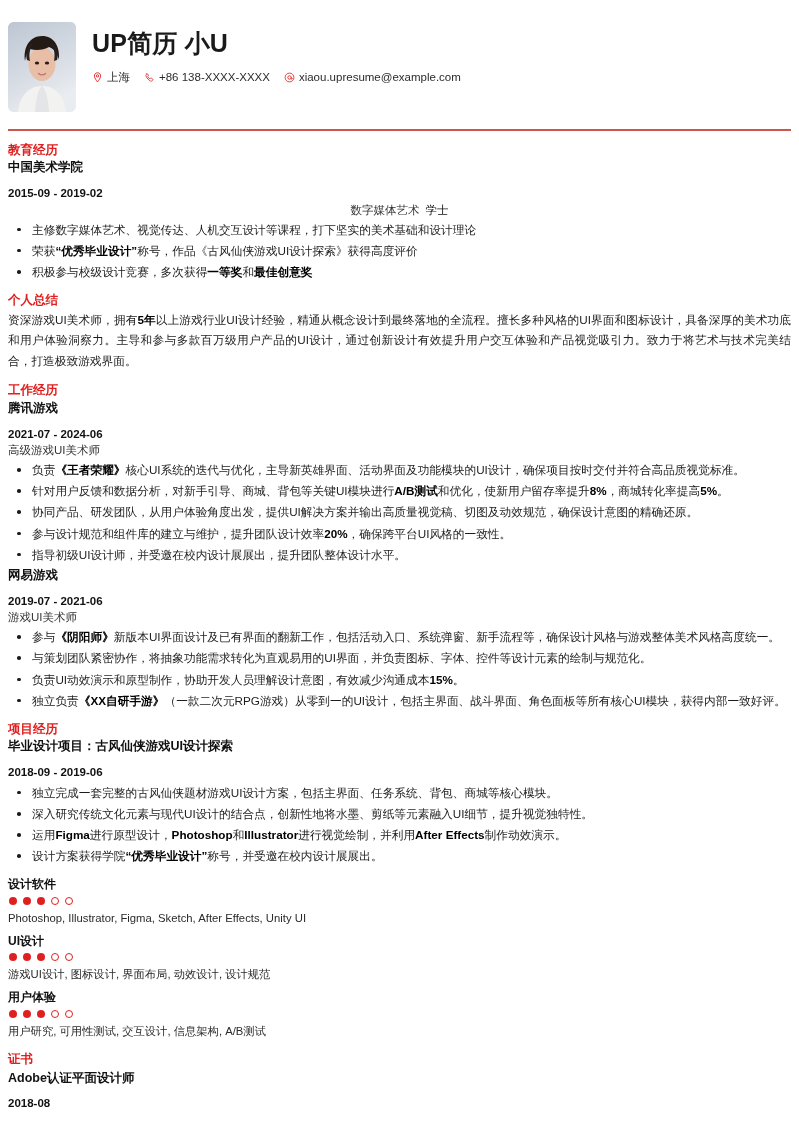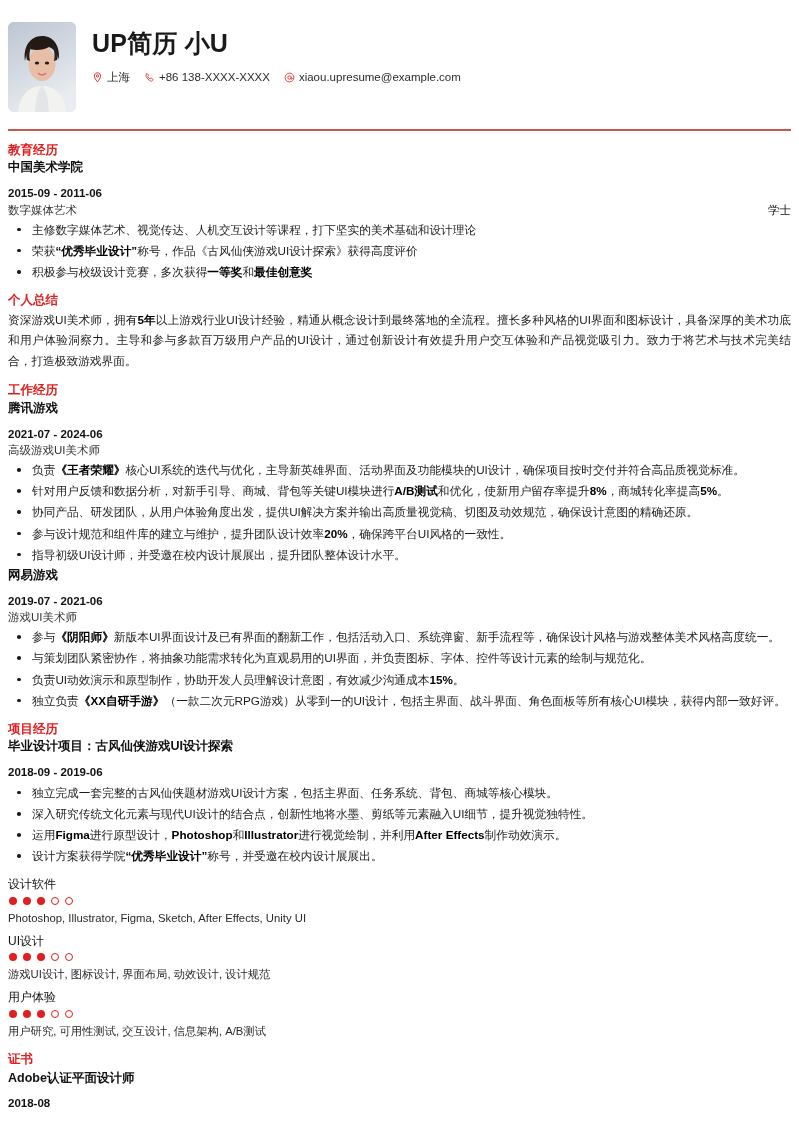--- a/index.html
+++ b/index.html
@@ -115,21 +115,21 @@
   .entry-date {
     font-size: 11.5px;
     font-weight: 700;
     color: #111;
     white-space: nowrap;
     text-align: right;
     line-height: 1.35;
   }
   .entry-sub-row {
     display: flex;
-    justify-content: space-between;
+    justify-content: center;
     align-items: baseline;
     gap: 6px;
   }
   .entry-role {
     font-size: 11.5px;
     color: #333;
     line-height: 1.4;
   }
   .entry-degree {
     font-size: 11.5px;
@@ -169,21 +169,21 @@
     line-height: 1.75;
     text-align: justify;
     margin-top: 1px;
   }
   b, strong { font-weight: 700; color: #000; }
 
   
   .skill-group { margin-top: 5px; }
   .skill-name {
     font-size: 12px;
-    font-weight: 400;
+    font-weight: 700;
     color: #111;
     line-height: 1.3;
     margin-top: 7px;
   }
   .dots {
     display: flex;
     gap: 6px;
     margin: 4px 0 5px 1px;
   }
   .dot {
@@ -262,21 +262,21 @@
       </div>
     </div>
   </div>
   <div class="header-divider"></div>
 
   <div class="section">
     <div class="section-title">教育经历</div>
     <div class="entry">
       <div class="entry-head">
         <div class="entry-org">中国美术学院</div>
-        <div class="entry-date">2015-09 - 2011-06</div>
+        <div class="entry-date">2015-09 - 2019-02</div>
       </div>
       <div class="entry-sub-row">
         <div class="entry-role">数字媒体艺术</div>
         <div class="entry-degree">学士</div>
       </div>
       <ul class="bullets">
           <li>主修数字媒体艺术、视觉传达、人机交互设计等课程，打下坚实的美术基础和设计理论</li>
           <li>荣获<b>“优秀毕业设计”</b>称号，作品《古风仙侠游戏UI设计探索》获得高度评价</li>
           <li>积极参与校级设计竞赛，多次获得<b>一等奖</b>和<b>最佳创意奖</b></li>
         </ul>

